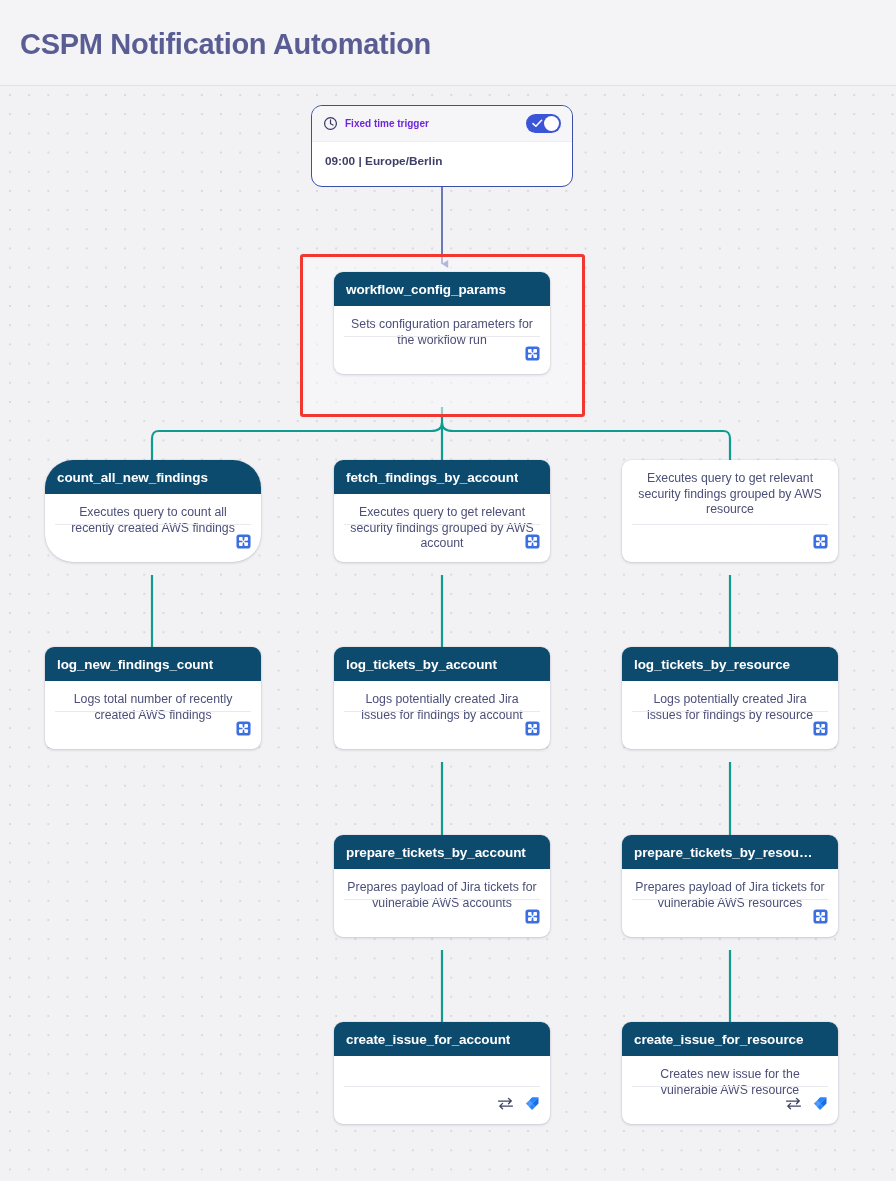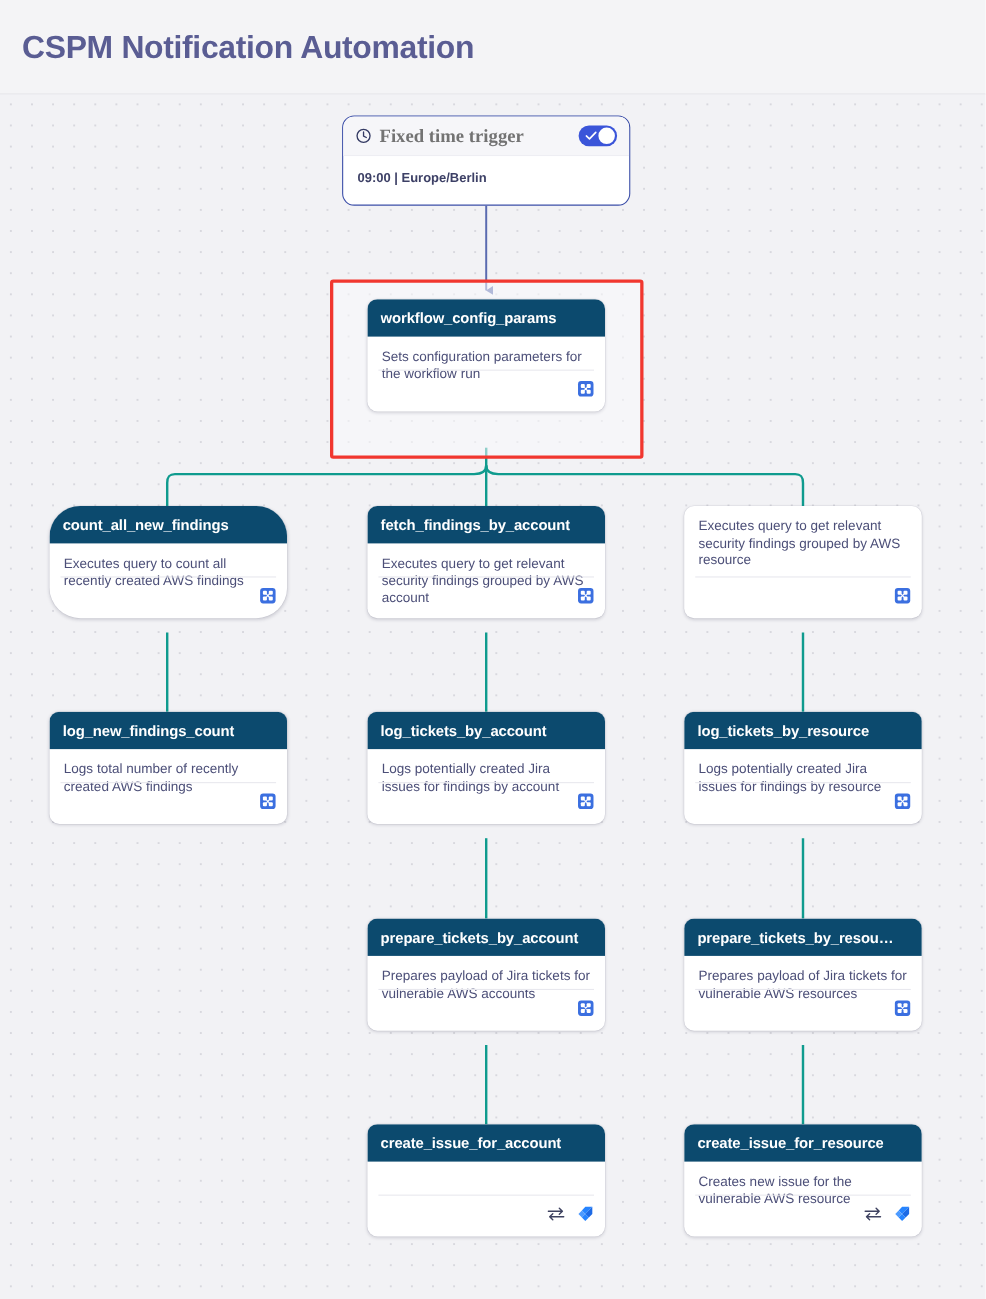--- a/index.html
+++ b/index.html
@@ -86,20 +86,21 @@
     font-size: 13.5px;
     font-weight: bold;
     letter-spacing: -0.1px;
     white-space: nowrap;
     overflow: hidden;
     text-overflow: ellipsis;
     font-family: "Liberation Sans", sans-serif;
   }
   .node-body {
     padding: 11px 13px 0 13px;
+    text-align: center;
   }
   .node-desc {
     color: #4c4f78;
     font-size: 12.3px;
     line-height: 15.5px;
     font-family: "Liberation Sans", sans-serif;
   }
   .node-footer {
     position: absolute;
     left: 10px;
@@ -129,26 +130,26 @@
     height: 36px;
     background: #f6f6f9;
     border-bottom: 1px solid #ededf2;
     display: flex;
     align-items: center;
     padding: 0 11px;
     box-sizing: border-box;
     border-radius: 9px 9px 0 0;
   }
   .trigger-title {
-    color: #737373;
-    font-size: 17px;
+    color: #6d28d9;
+    font-size: 10px;
     font-weight: bold;
     margin-left: 7px;
     flex: 1;
-    font-family: Liberation Serif, serif;
+    font-family: Liberation Sans, sans-serif;
   }
   .toggle {
     width: 35px;
     height: 19px;
     border-radius: 10px;
     background: #3b55d9;
     position: relative;
     display: flex;
     align-items: center;
   }

